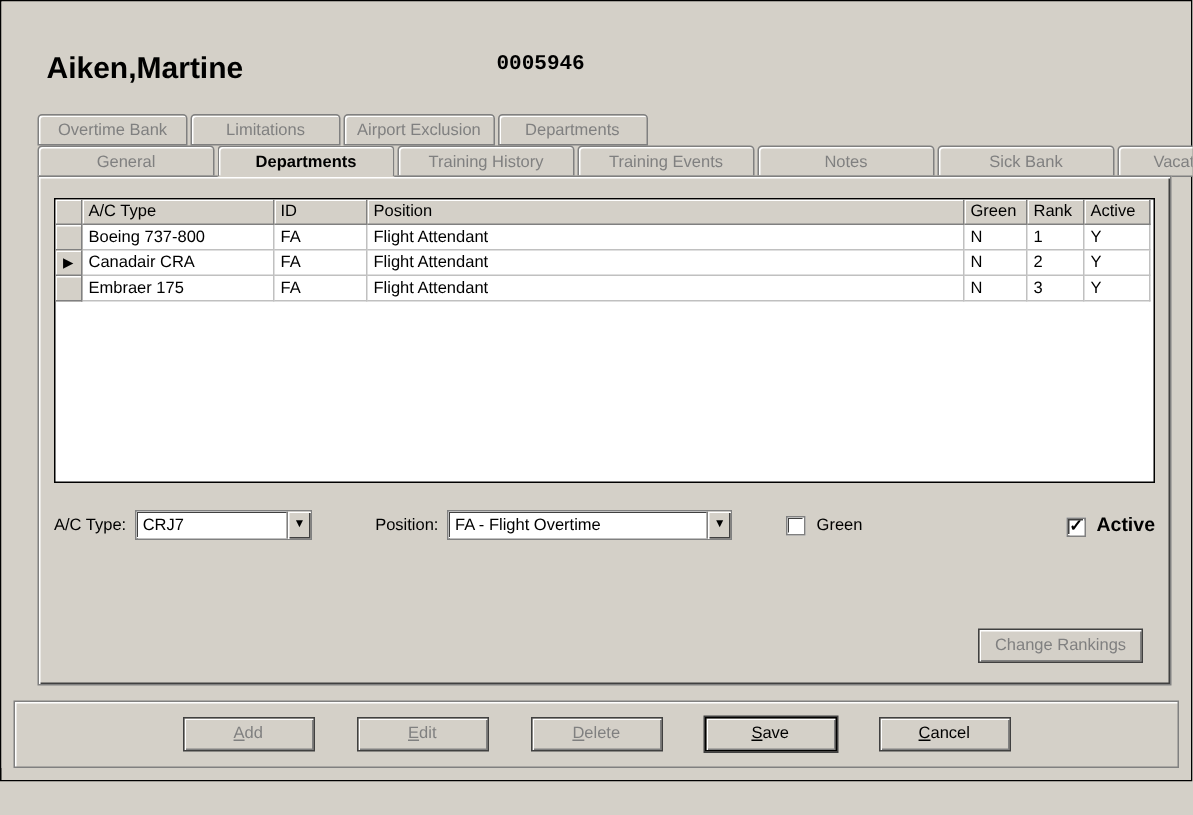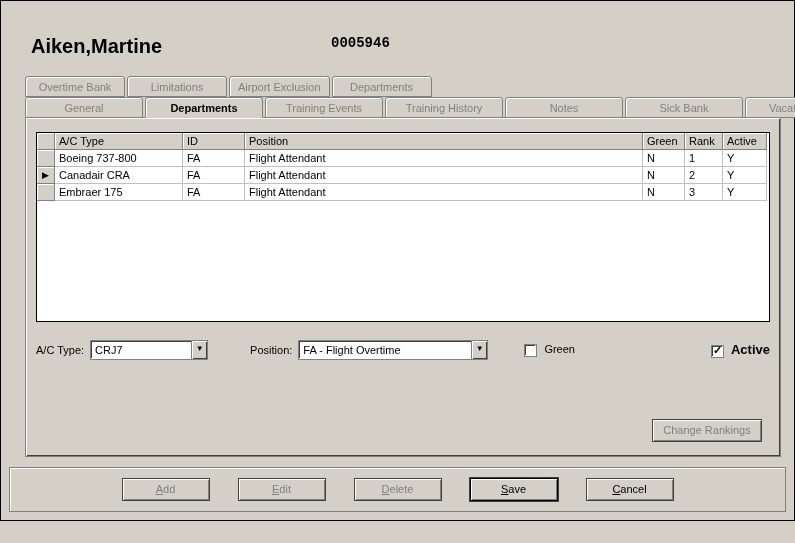--- a/index.html
+++ b/index.html
@@ -253,22 +253,22 @@
       <div class="tab-row top">
         <div class="tab">Overtime Bank</div>
         <div class="tab">Limitations</div>
         <div class="tab">Airport Exclusion</div>
         <div class="tab">Departments</div>
       </div>
 
       <div class="tab-row bottom">
         <div class="tab">General</div>
         <div class="tab active">Departments</div>
+        <div class="tab">Training History</div>
         <div class="tab">Training Events</div>
-        <div class="tab">Training History</div>
         <div class="tab">Notes</div>
         <div class="tab">Sick Bank</div>
         <div class="tab">Vacation Bank</div>
       </div>
 
       <div class="tab-panel">
 
         <div class="grid">
           <div class="grid-row header">
             <div class="gcell rowhdr"></div>

